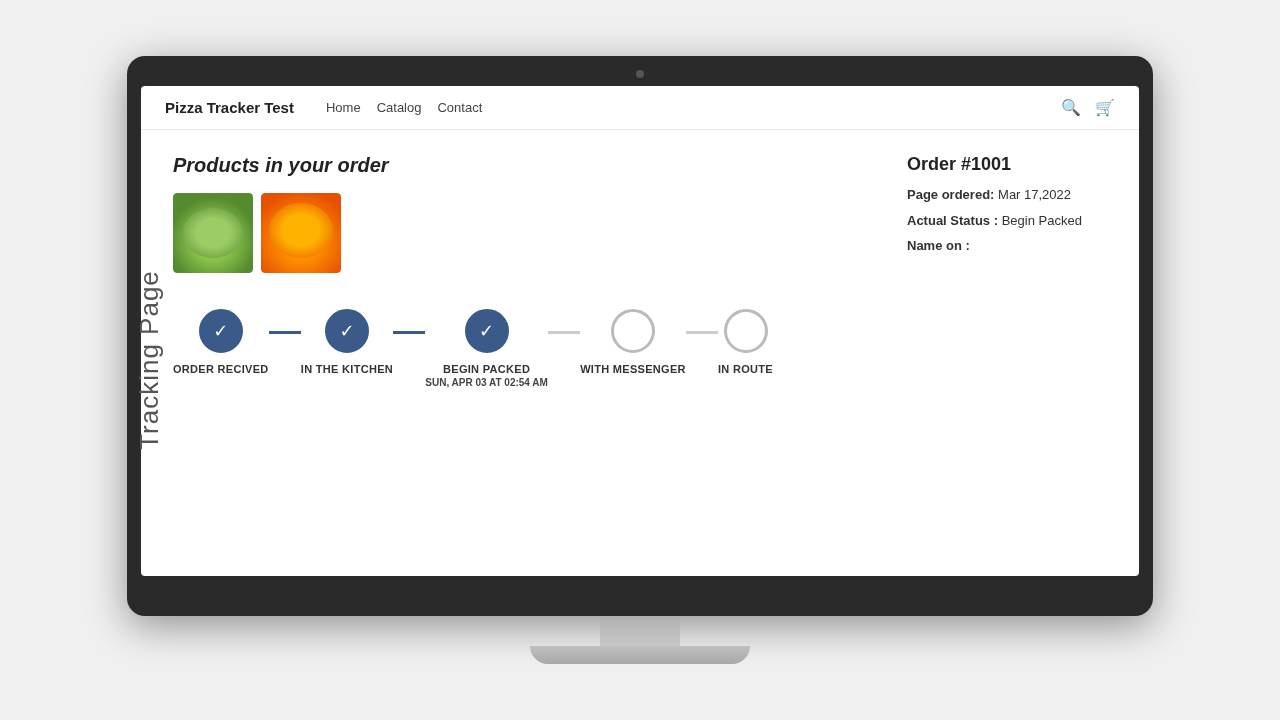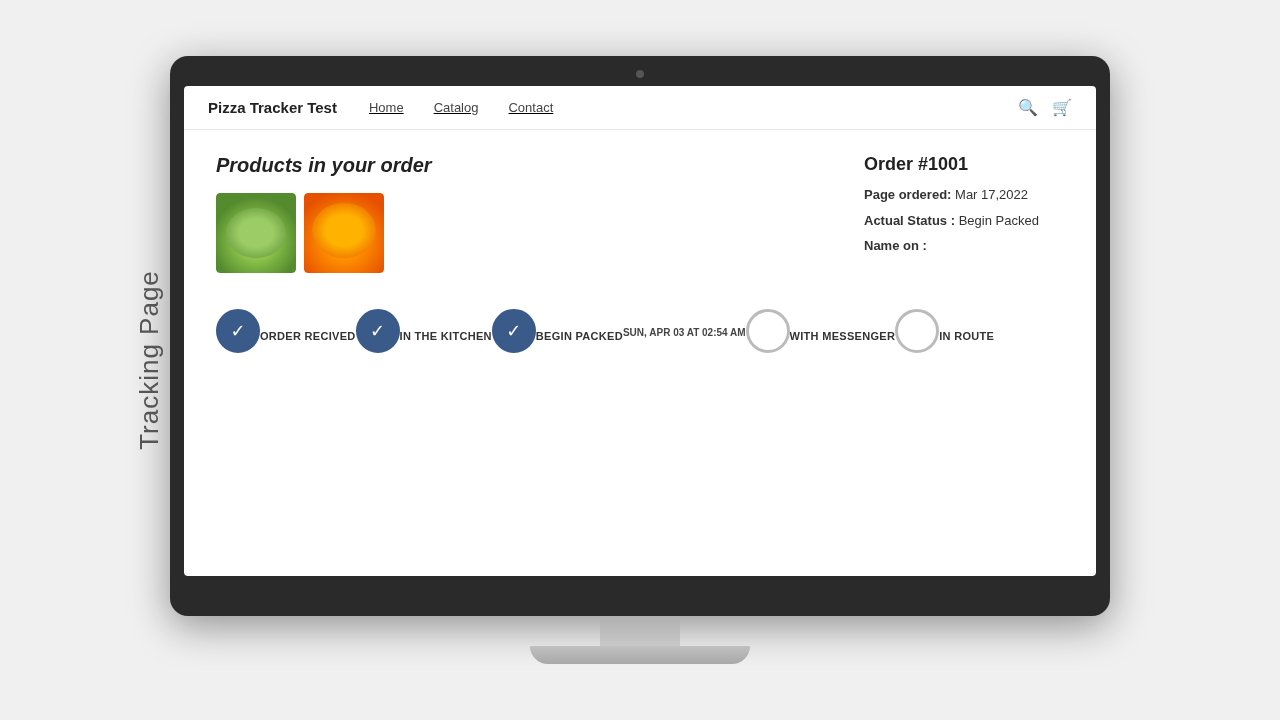--- a/index.html
+++ b/index.html
@@ -33,21 +33,21 @@
       font-size: 26px;
       font-weight: 400;
       color: #555;
       letter-spacing: 1px;
       white-space: nowrap;
       transform-origin: center center;
     }
 
     
     .monitor-bezel {
-      width: 940px;
+      width: 1026px;
       background: #2a2a2a;
       border-radius: 18px;
       padding: 14px 14px 40px 14px;
       box-shadow: 0 10px 40px rgba(0,0,0,0.4);
     }
 
     
     .camera-dot {
       width: 8px;
       height: 8px;
@@ -73,23 +73,22 @@
       border-bottom: 1px solid #e8e8e8;
     }
     .nav-brand {
       font-size: 15px;
       font-weight: 600;
       color: #222;
       margin-right: 32px;
     }
     .nav-links {
       display: flex;
-      gap: 30px;
+      gap: 16px;
       flex: 1;
-      text-decoration: underline;
     }
     .nav-link {
       font-size: 13px;
       color: #444;
       text-decoration: none;
     }
     .nav-icons {
       display: flex;
       gap: 14px;
       align-items: center;
@@ -173,21 +172,21 @@
     .tracker {
       display: flex;
       align-items: flex-start;
       position: relative;
       margin-top: 10px;
       width: 600px;
     }
 
     .tracker-step {
       display: flex;
-      flex-direction: row;
+      flex-direction: column;
       align-items: center;
       position: relative;
       z-index: 2;
     }
 
     .step-circle {
       width: 44px;
       height: 44px;
       border-radius: 50%;
       display: flex;

